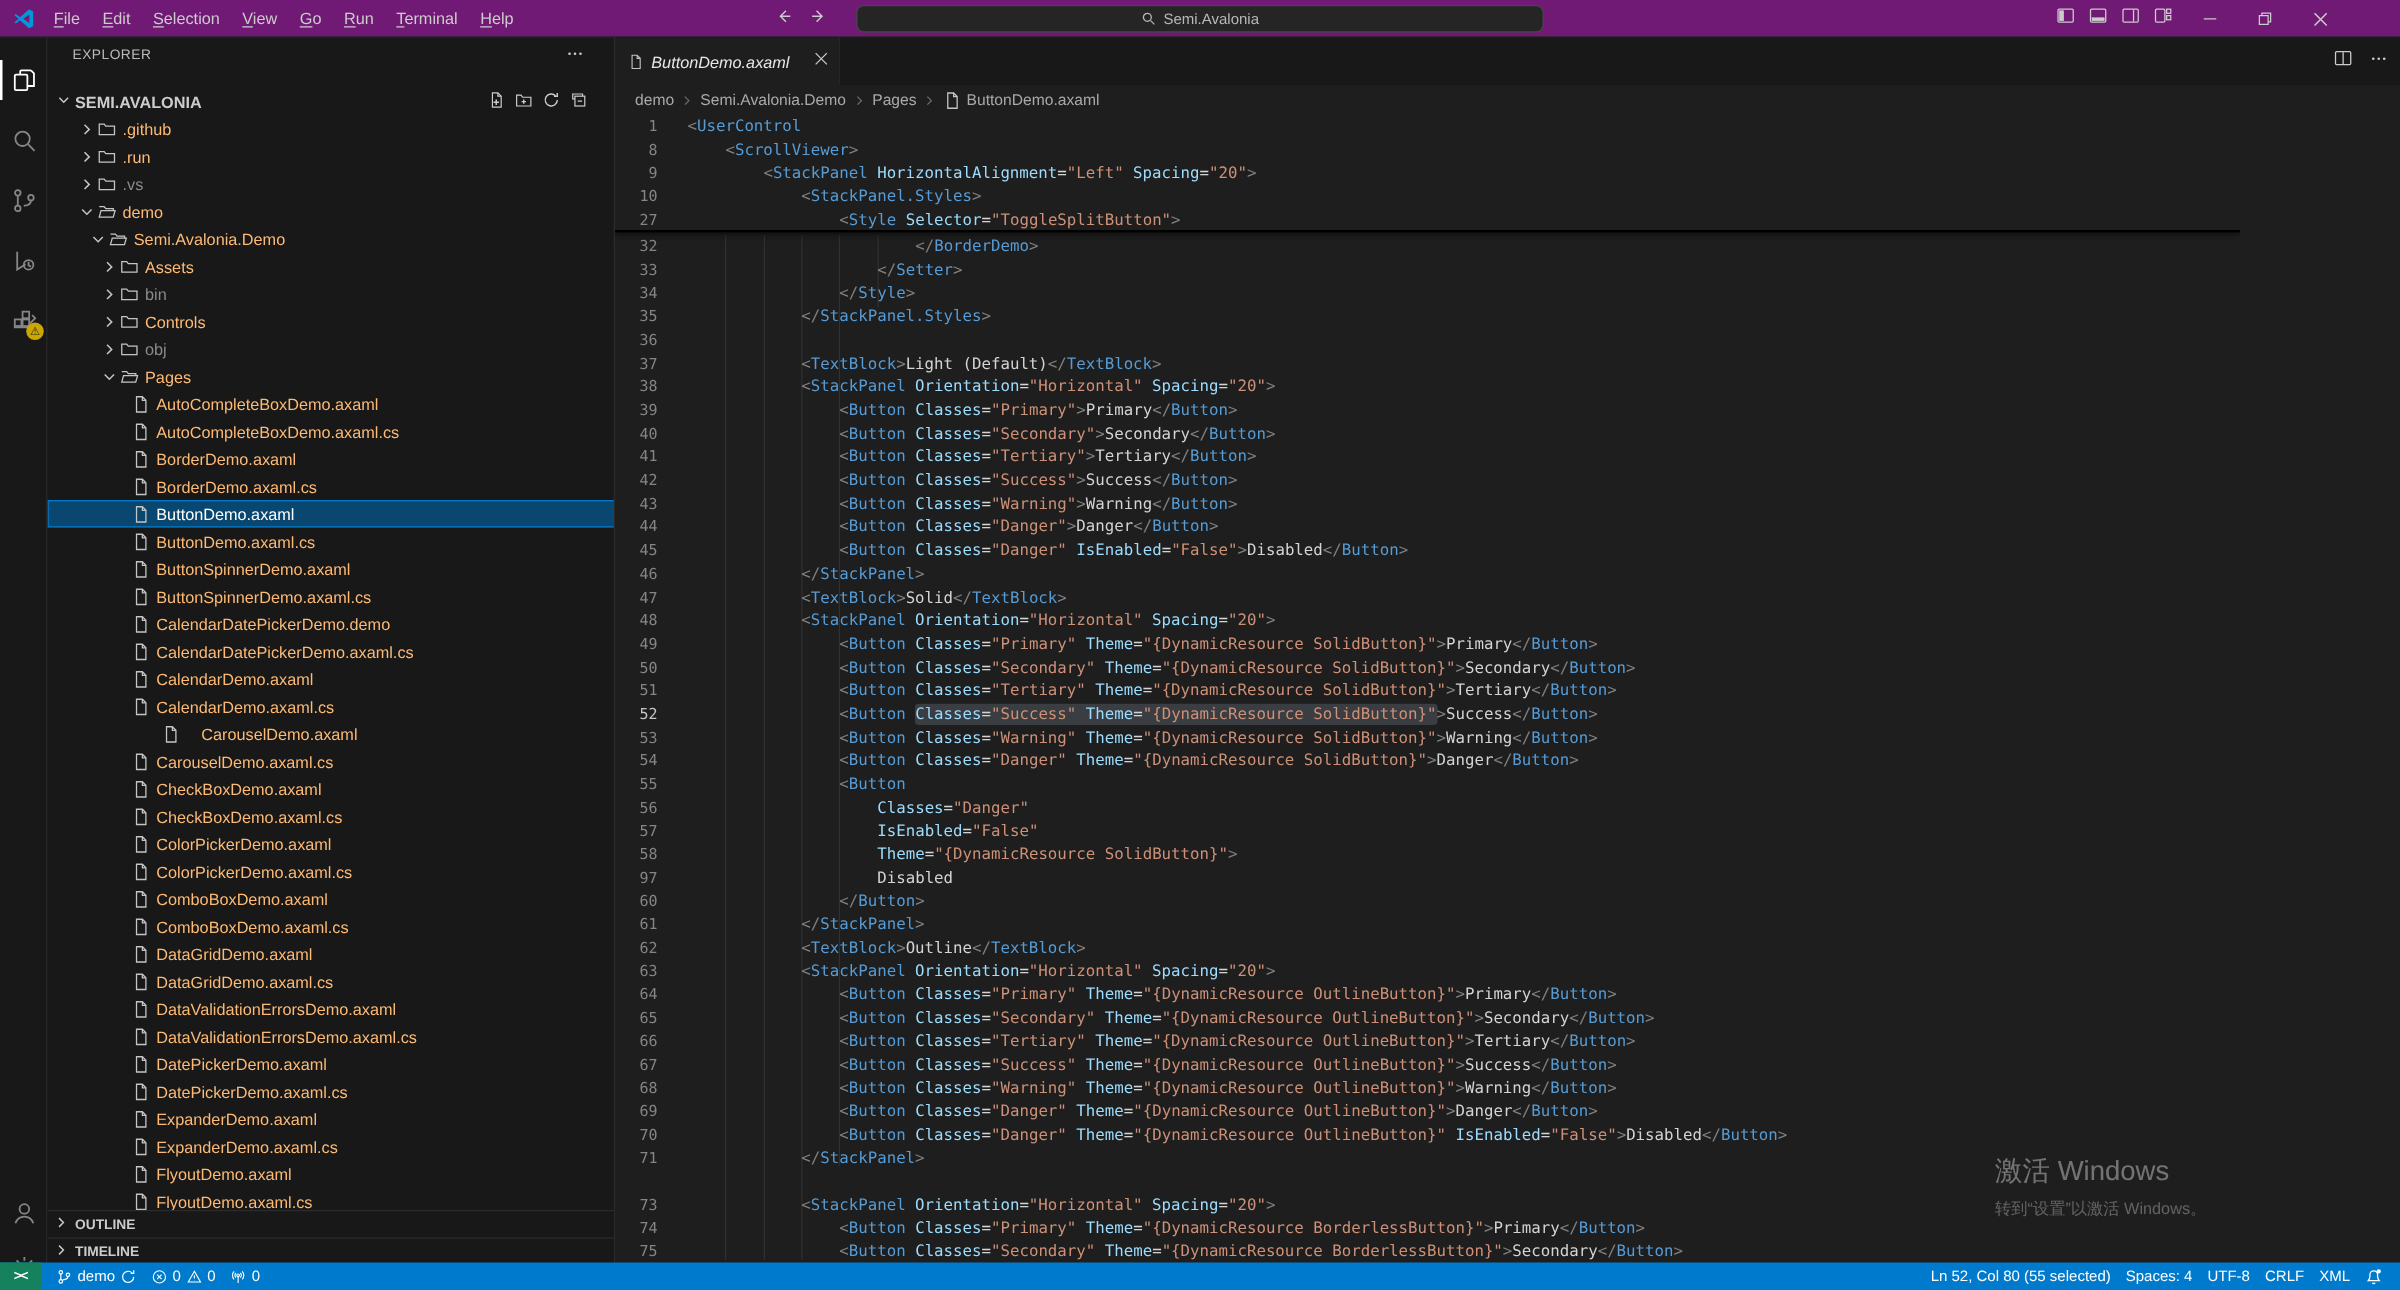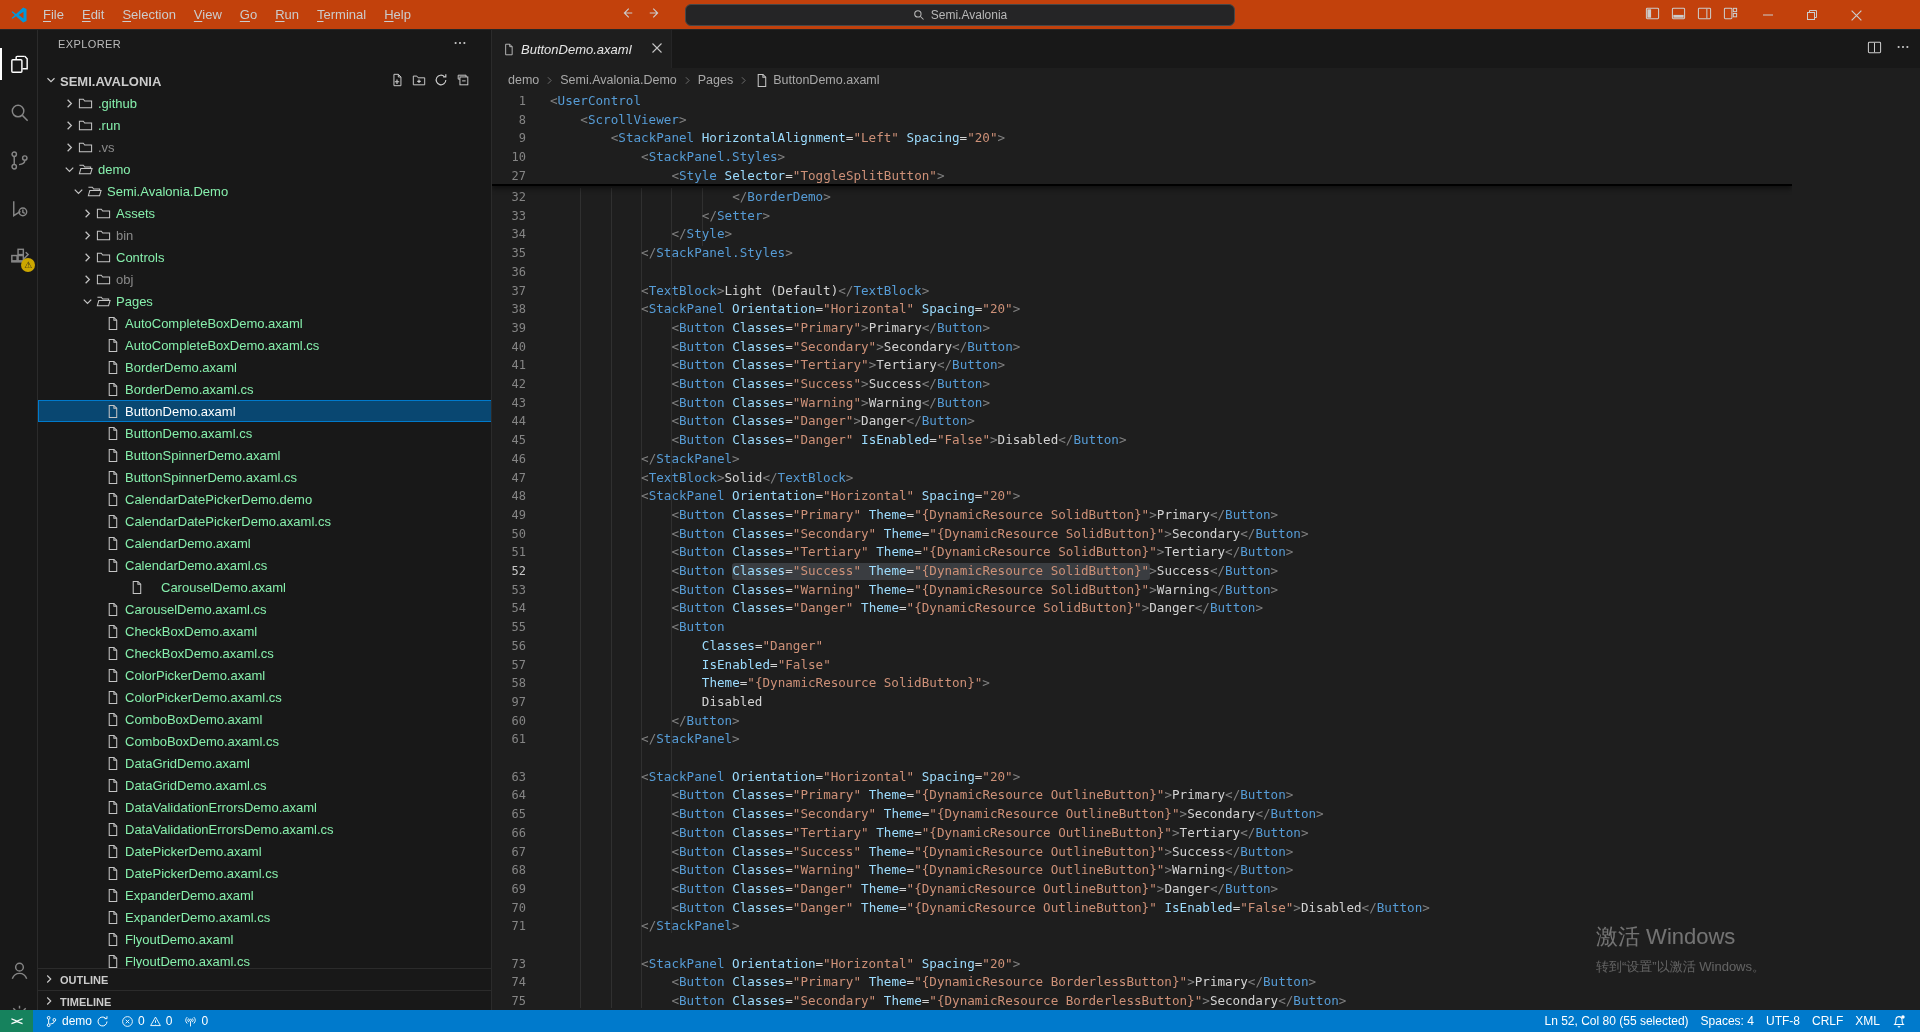--- a/index.html
+++ b/index.html
@@ -1,21 +1,21 @@
 <!DOCTYPE html>
 <html><head>
 <meta charset="utf-8">
 <style>
   * { margin:0; padding:0; box-sizing:border-box; }
   html,body { width:1920px; height:1032px; overflow:hidden; background:#1e1e1e;
     font-family:"Liberation Sans","DejaVu Sans",sans-serif; }
   #root { position:absolute; inset:0; width:1920px; height:1032px; background:#1e1e1e; color:#cccccc; }
 
   
-  #titlebar { position:absolute; left:0; top:0; width:1920px; height:30px; background:#c2410c; border-bottom:1px solid #262626; display:flex; align-items:center; }
+  #titlebar { position:absolute; left:0; top:0; width:1920px; height:30px; background:#701a75; border-bottom:1px solid #262626; display:flex; align-items:center; }
   #vscode-logo { position:absolute; left:10px; top:6px; width:18px; height:18px; }
   #menubar { position:absolute; left:34px; top:0; height:30px; display:flex; align-items:center; }
   .menu-item { padding:0 9px; font-size:13px; color:#cccccc; height:30px; line-height:30px; cursor:default; }
   .menu-item u { text-underline-offset:2px; }
   #nav-arrows { position:absolute; left:620px; top:0; height:30px; display:flex; align-items:center; gap:14px; color:#cccccc; }
   #cmd-center { position:absolute; left:685px; top:4px; width:550px; height:22px; background:#252526; border:1px solid #474747; border-radius:6px;
     display:flex; align-items:center; justify-content:center; gap:6px; color:#b8b8b8; font-size:12px; }
   #win-layout-icons { position:absolute; left:1645px; top:0; height:30px; display:flex; align-items:center; gap:11px; }
   #win-controls { position:absolute; left:1746px; top:0; height:30px; display:flex; }
   .win-btn { width:44px; height:30px; display:flex; align-items:center; justify-content:center; color:#cccccc; }
@@ -29,21 +29,21 @@
 
   
   #sidebar { position:absolute; left:38px; top:30px; width:454px; height:980px; background:#181818; border-right:1px solid #2b2b2b; overflow:hidden; }
   #sidebar-title { position:absolute; left:20px; top:8px; font-size:11px; color:#bbbbbb; letter-spacing:.4px; }
   #sidebar-ellipsis { position:absolute; left:415px; top:6px; color:#cccccc; }
   #root-row { position:absolute; left:0; top:40px; width:454px; height:22px; display:flex; align-items:center; font-size:13px; font-weight:700; color:#cccccc; }
   #root-row .chev { margin-left:6px; }
   #root-row .lbl { margin-left:2px; }
   #root-actions { position:absolute; right:22px; top:0; height:22px; display:flex; align-items:center; gap:8px; color:#cccccc; }
   #tree { position:absolute; left:0; top:62px; width:454px; }
-  .tree-row { position:absolute; left:0; width:454px; height:22px; display:flex; align-items:center; font-size:13px; color:#86efac; cursor:pointer; }
+  .tree-row { position:absolute; left:0; width:454px; height:22px; display:flex; align-items:center; font-size:13px; color:#fdba74; cursor:pointer; }
   .tree-row.dim { color:#8a8a8a; }
   .tree-row.selected { background:#094771; outline:1px solid #007acc; outline-offset:-1px; color:#ffffff; }
   .tree-row .chev { width:16px; display:flex; justify-content:center; flex:none; }
   .tree-row .ic { width:16px; display:flex; justify-content:center; flex:none; margin-right:5px; }
   .tree-row .lbl { white-space:nowrap; }
   .side-section { position:absolute; left:0; width:454px; height:22px; background:#181818; border-top:1px solid #2b2b2b; display:flex; align-items:center; font-size:11px; font-weight:700; color:#cccccc; }
   .side-section .chev { margin:0 4px 0 4px; }
 
   
   #editor { position:absolute; left:492px; top:30px; width:1428px; height:980px; background:#1e1e1e; }
@@ -821,20 +821,21 @@
           <div class="code-line" style="top: 374px;"><div class="sel-box" style="left: 240.16px; width: 417.45px;"></div><span class="ln active">52</span><span class="code" style="left: 179.44px;"><span class="tk-p">&lt;</span><span class="tk-t">Button</span><span class="tk-x"> </span><span class="tk-a">Classes</span><span class="tk-o">=</span><span class="tk-s">"Success"</span><span class="tk-x"> </span><span class="tk-a">Theme</span><span class="tk-o">=</span><span class="tk-s">"{DynamicResource SolidButton}"</span><span class="tk-p">&gt;</span><span class="tk-x">Success</span><span class="tk-p">&lt;/</span><span class="tk-t">Button</span><span class="tk-p">&gt;</span></span></div>
           <div class="code-line" style="top: 392.7px;"><span class="ln">53</span><span class="code" style="left: 179.44px;"><span class="tk-p">&lt;</span><span class="tk-t">Button</span><span class="tk-x"> </span><span class="tk-a">Classes</span><span class="tk-o">=</span><span class="tk-s">"Warning"</span><span class="tk-x"> </span><span class="tk-a">Theme</span><span class="tk-o">=</span><span class="tk-s">"{DynamicResource SolidButton}"</span><span class="tk-p">&gt;</span><span class="tk-x">Warning</span><span class="tk-p">&lt;/</span><span class="tk-t">Button</span><span class="tk-p">&gt;</span></span></div>
           <div class="code-line" style="top: 411.4px;"><span class="ln">54</span><span class="code" style="left: 179.44px;"><span class="tk-p">&lt;</span><span class="tk-t">Button</span><span class="tk-x"> </span><span class="tk-a">Classes</span><span class="tk-o">=</span><span class="tk-s">"Danger"</span><span class="tk-x"> </span><span class="tk-a">Theme</span><span class="tk-o">=</span><span class="tk-s">"{DynamicResource SolidButton}"</span><span class="tk-p">&gt;</span><span class="tk-x">Danger</span><span class="tk-p">&lt;/</span><span class="tk-t">Button</span><span class="tk-p">&gt;</span></span></div>
           <div class="code-line" style="top: 430.1px;"><span class="ln">55</span><span class="code" style="left: 179.44px;"><span class="tk-p">&lt;</span><span class="tk-t">Button</span></span></div>
           <div class="code-line" style="top: 448.8px;"><span class="ln">56</span><span class="code" style="left: 209.8px;"><span class="tk-a">Classes</span><span class="tk-o">=</span><span class="tk-s">"Danger"</span></span></div>
           <div class="code-line" style="top: 467.5px;"><span class="ln">57</span><span class="code" style="left: 209.8px;"><span class="tk-a">IsEnabled</span><span class="tk-o">=</span><span class="tk-s">"False"</span></span></div>
           <div class="code-line" style="top: 486.2px;"><span class="ln">58</span><span class="code" style="left: 209.8px;"><span class="tk-a">Theme</span><span class="tk-o">=</span><span class="tk-s">"{DynamicResource SolidButton}"</span><span class="tk-p">&gt;</span></span></div>
           <div class="code-line" style="top: 504.9px;"><span class="ln">97</span><span class="code" style="left: 209.8px;"><span class="tk-x">Disabled</span></span></div>
           <div class="code-line" style="top: 523.6px;"><span class="ln">60</span><span class="code" style="left: 179.44px;"><span class="tk-p">&lt;/</span><span class="tk-t">Button</span><span class="tk-p">&gt;</span></span></div>
           <div class="code-line" style="top: 542.3px;"><span class="ln">61</span><span class="code" style="left: 149.08px;"><span class="tk-p">&lt;/</span><span class="tk-t">StackPanel</span><span class="tk-p">&gt;</span></span></div>
+          <div class="code-line" style="top: 561px;"><span class="ln">62</span><span class="code" style="left: 149.08px;"><span class="tk-p">&lt;</span><span class="tk-t">TextBlock</span><span class="tk-p">&gt;</span><span class="tk-x">Outline</span><span class="tk-p">&lt;/</span><span class="tk-t">TextBlock</span><span class="tk-p">&gt;</span></span></div>
           <div class="code-line" style="top: 579.7px;"><span class="ln">63</span><span class="code" style="left: 149.08px;"><span class="tk-p">&lt;</span><span class="tk-t">StackPanel</span><span class="tk-x"> </span><span class="tk-a">Orientation</span><span class="tk-o">=</span><span class="tk-s">"Horizontal"</span><span class="tk-x"> </span><span class="tk-a">Spacing</span><span class="tk-o">=</span><span class="tk-s">"20"</span><span class="tk-p">&gt;</span></span></div>
           <div class="code-line" style="top: 598.4px;"><span class="ln">64</span><span class="code" style="left: 179.44px;"><span class="tk-p">&lt;</span><span class="tk-t">Button</span><span class="tk-x"> </span><span class="tk-a">Classes</span><span class="tk-o">=</span><span class="tk-s">"Primary"</span><span class="tk-x"> </span><span class="tk-a">Theme</span><span class="tk-o">=</span><span class="tk-s">"{DynamicResource OutlineButton}"</span><span class="tk-p">&gt;</span><span class="tk-x">Primary</span><span class="tk-p">&lt;/</span><span class="tk-t">Button</span><span class="tk-p">&gt;</span></span></div>
           <div class="code-line" style="top: 617.1px;"><span class="ln">65</span><span class="code" style="left: 179.44px;"><span class="tk-p">&lt;</span><span class="tk-t">Button</span><span class="tk-x"> </span><span class="tk-a">Classes</span><span class="tk-o">=</span><span class="tk-s">"Secondary"</span><span class="tk-x"> </span><span class="tk-a">Theme</span><span class="tk-o">=</span><span class="tk-s">"{DynamicResource OutlineButton}"</span><span class="tk-p">&gt;</span><span class="tk-x">Secondary</span><span class="tk-p">&lt;/</span><span class="tk-t">Button</span><span class="tk-p">&gt;</span></span></div>
           <div class="code-line" style="top: 635.8px;"><span class="ln">66</span><span class="code" style="left: 179.44px;"><span class="tk-p">&lt;</span><span class="tk-t">Button</span><span class="tk-x"> </span><span class="tk-a">Classes</span><span class="tk-o">=</span><span class="tk-s">"Tertiary"</span><span class="tk-x"> </span><span class="tk-a">Theme</span><span class="tk-o">=</span><span class="tk-s">"{DynamicResource OutlineButton}"</span><span class="tk-p">&gt;</span><span class="tk-x">Tertiary</span><span class="tk-p">&lt;/</span><span class="tk-t">Button</span><span class="tk-p">&gt;</span></span></div>
           <div class="code-line" style="top: 654.5px;"><span class="ln">67</span><span class="code" style="left: 179.44px;"><span class="tk-p">&lt;</span><span class="tk-t">Button</span><span class="tk-x"> </span><span class="tk-a">Classes</span><span class="tk-o">=</span><span class="tk-s">"Success"</span><span class="tk-x"> </span><span class="tk-a">Theme</span><span class="tk-o">=</span><span class="tk-s">"{DynamicResource OutlineButton}"</span><span class="tk-p">&gt;</span><span class="tk-x">Success</span><span class="tk-p">&lt;/</span><span class="tk-t">Button</span><span class="tk-p">&gt;</span></span></div>
           <div class="code-line" style="top: 673.2px;"><span class="ln">68</span><span class="code" style="left: 179.44px;"><span class="tk-p">&lt;</span><span class="tk-t">Button</span><span class="tk-x"> </span><span class="tk-a">Classes</span><span class="tk-o">=</span><span class="tk-s">"Warning"</span><span class="tk-x"> </span><span class="tk-a">Theme</span><span class="tk-o">=</span><span class="tk-s">"{DynamicResource OutlineButton}"</span><span class="tk-p">&gt;</span><span class="tk-x">Warning</span><span class="tk-p">&lt;/</span><span class="tk-t">Button</span><span class="tk-p">&gt;</span></span></div>
           <div class="code-line" style="top: 691.9px;"><span class="ln">69</span><span class="code" style="left: 179.44px;"><span class="tk-p">&lt;</span><span class="tk-t">Button</span><span class="tk-x"> </span><span class="tk-a">Classes</span><span class="tk-o">=</span><span class="tk-s">"Danger"</span><span class="tk-x"> </span><span class="tk-a">Theme</span><span class="tk-o">=</span><span class="tk-s">"{DynamicResource OutlineButton}"</span><span class="tk-p">&gt;</span><span class="tk-x">Danger</span><span class="tk-p">&lt;/</span><span class="tk-t">Button</span><span class="tk-p">&gt;</span></span></div>
           <div class="code-line" style="top: 710.6px;"><span class="ln">70</span><span class="code" style="left: 179.44px;"><span class="tk-p">&lt;</span><span class="tk-t">Button</span><span class="tk-x"> </span><span class="tk-a">Classes</span><span class="tk-o">=</span><span class="tk-s">"Danger"</span><span class="tk-x"> </span><span class="tk-a">Theme</span><span class="tk-o">=</span><span class="tk-s">"{DynamicResource OutlineButton}"</span><span class="tk-x"> </span><span class="tk-a">IsEnabled</span><span class="tk-o">=</span><span class="tk-s">"False"</span><span class="tk-p">&gt;</span><span class="tk-x">Disabled</span><span class="tk-p">&lt;/</span><span class="tk-t">Button</span><span class="tk-p">&gt;</span></span></div>
           <div class="code-line" style="top: 729.3px;"><span class="ln">71</span><span class="code" style="left: 149.08px;"><span class="tk-p">&lt;/</span><span class="tk-t">StackPanel</span><span class="tk-p">&gt;</span></span></div>
           <div class="code-line" style="top: 766.7px;"><span class="ln">73</span><span class="code" style="left: 149.08px;"><span class="tk-p">&lt;</span><span class="tk-t">StackPanel</span><span class="tk-x"> </span><span class="tk-a">Orientation</span><span class="tk-o">=</span><span class="tk-s">"Horizontal"</span><span class="tk-x"> </span><span class="tk-a">Spacing</span><span class="tk-o">=</span><span class="tk-s">"20"</span><span class="tk-p">&gt;</span></span></div>

